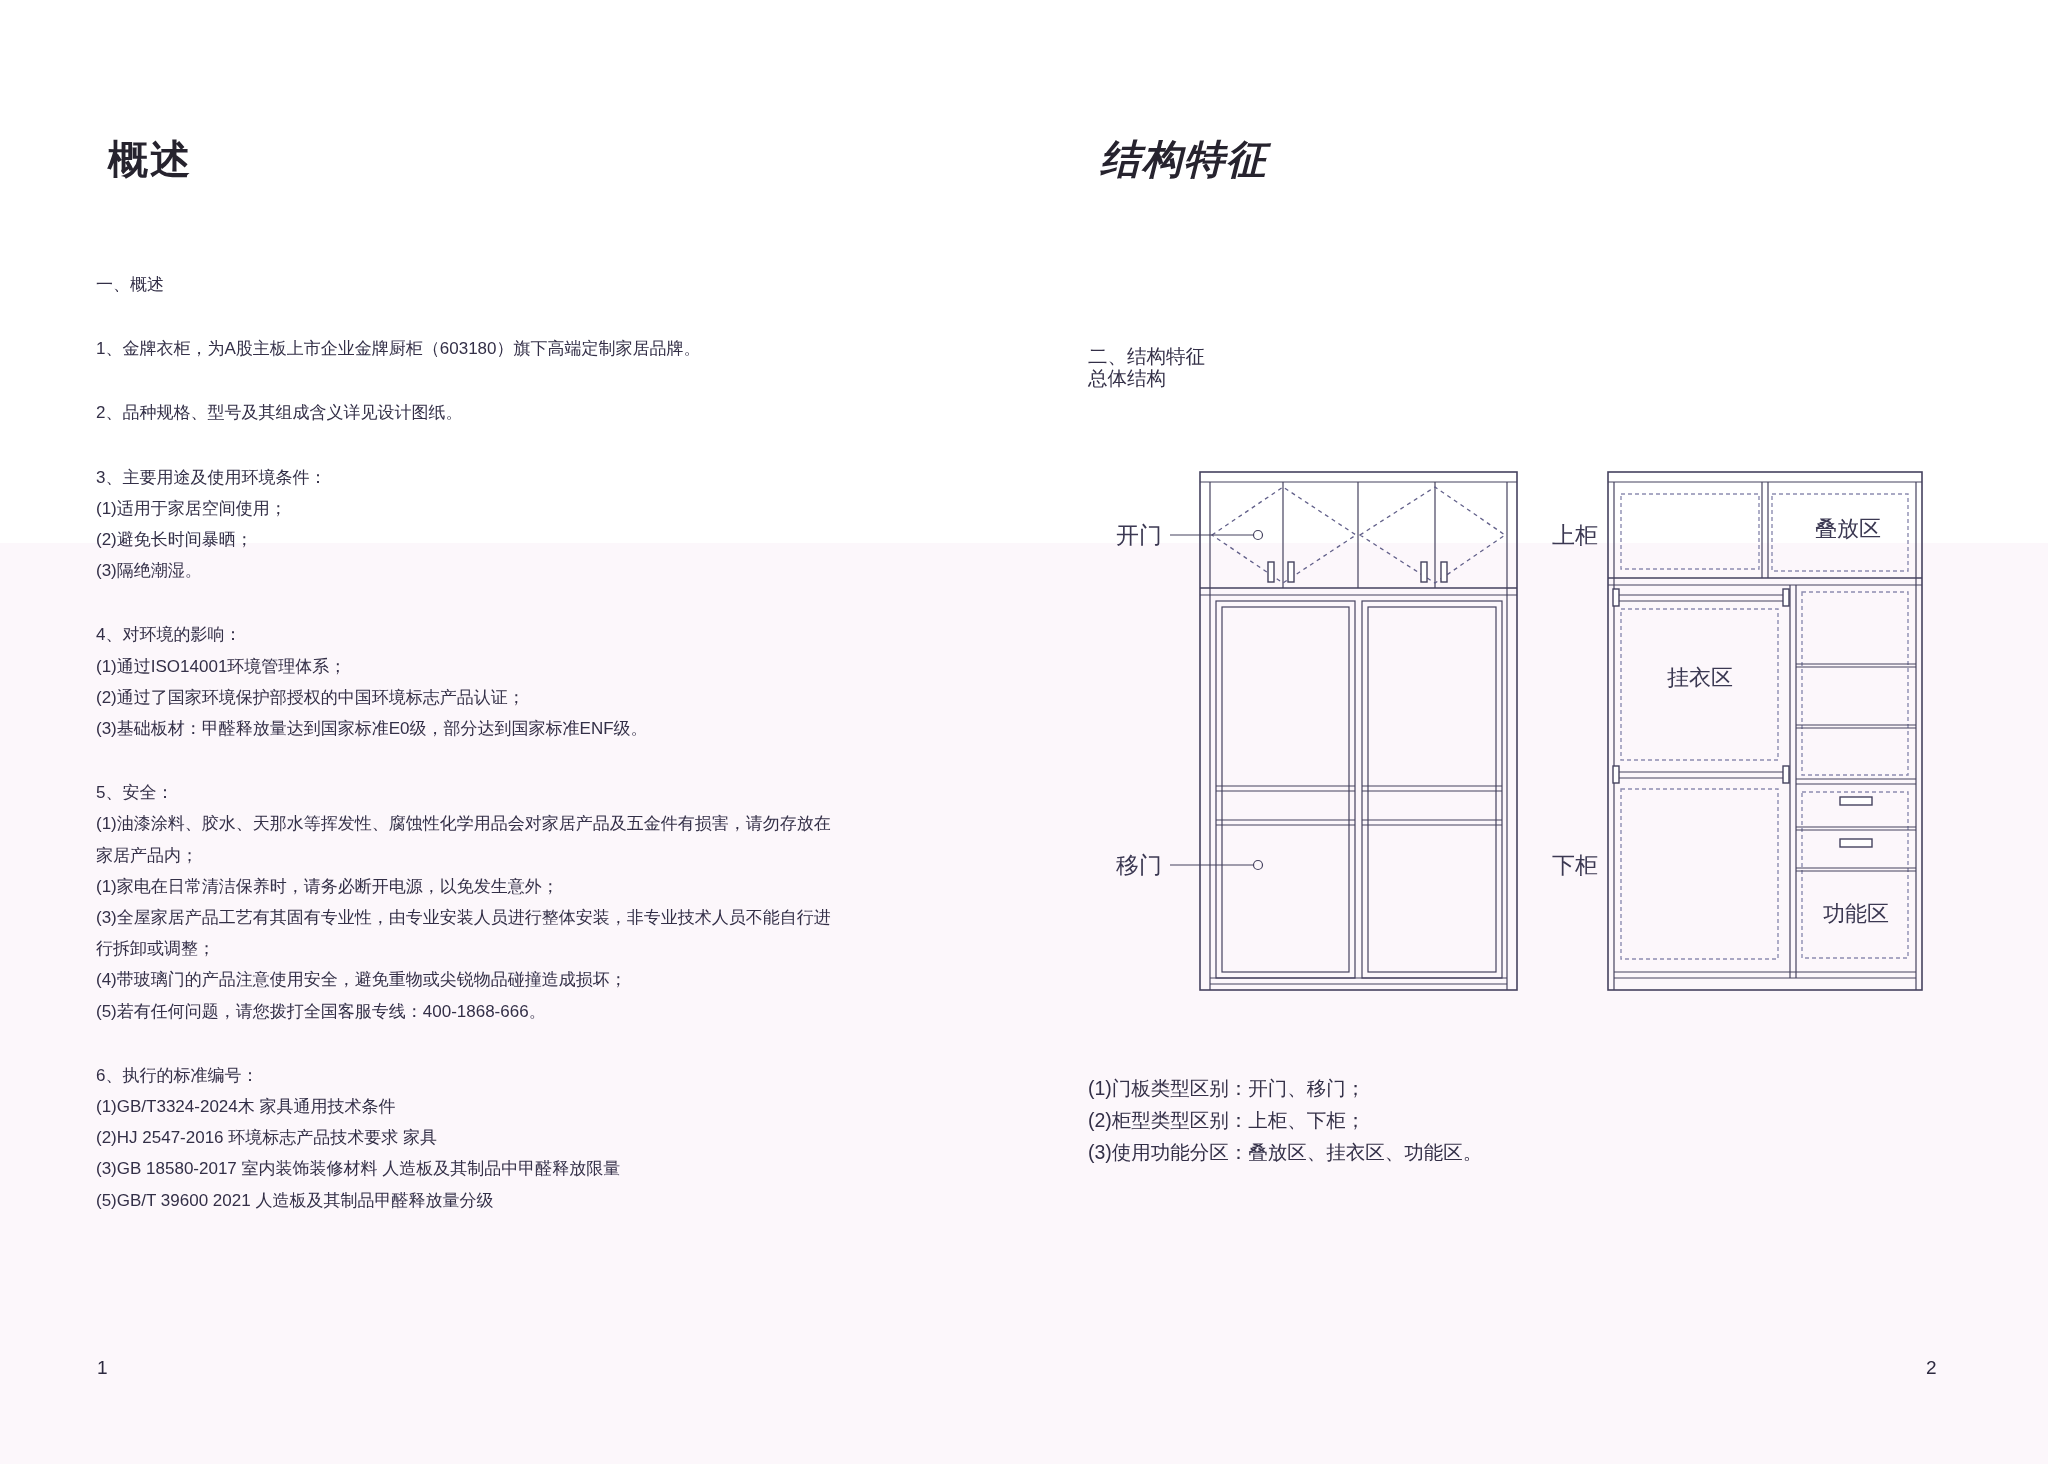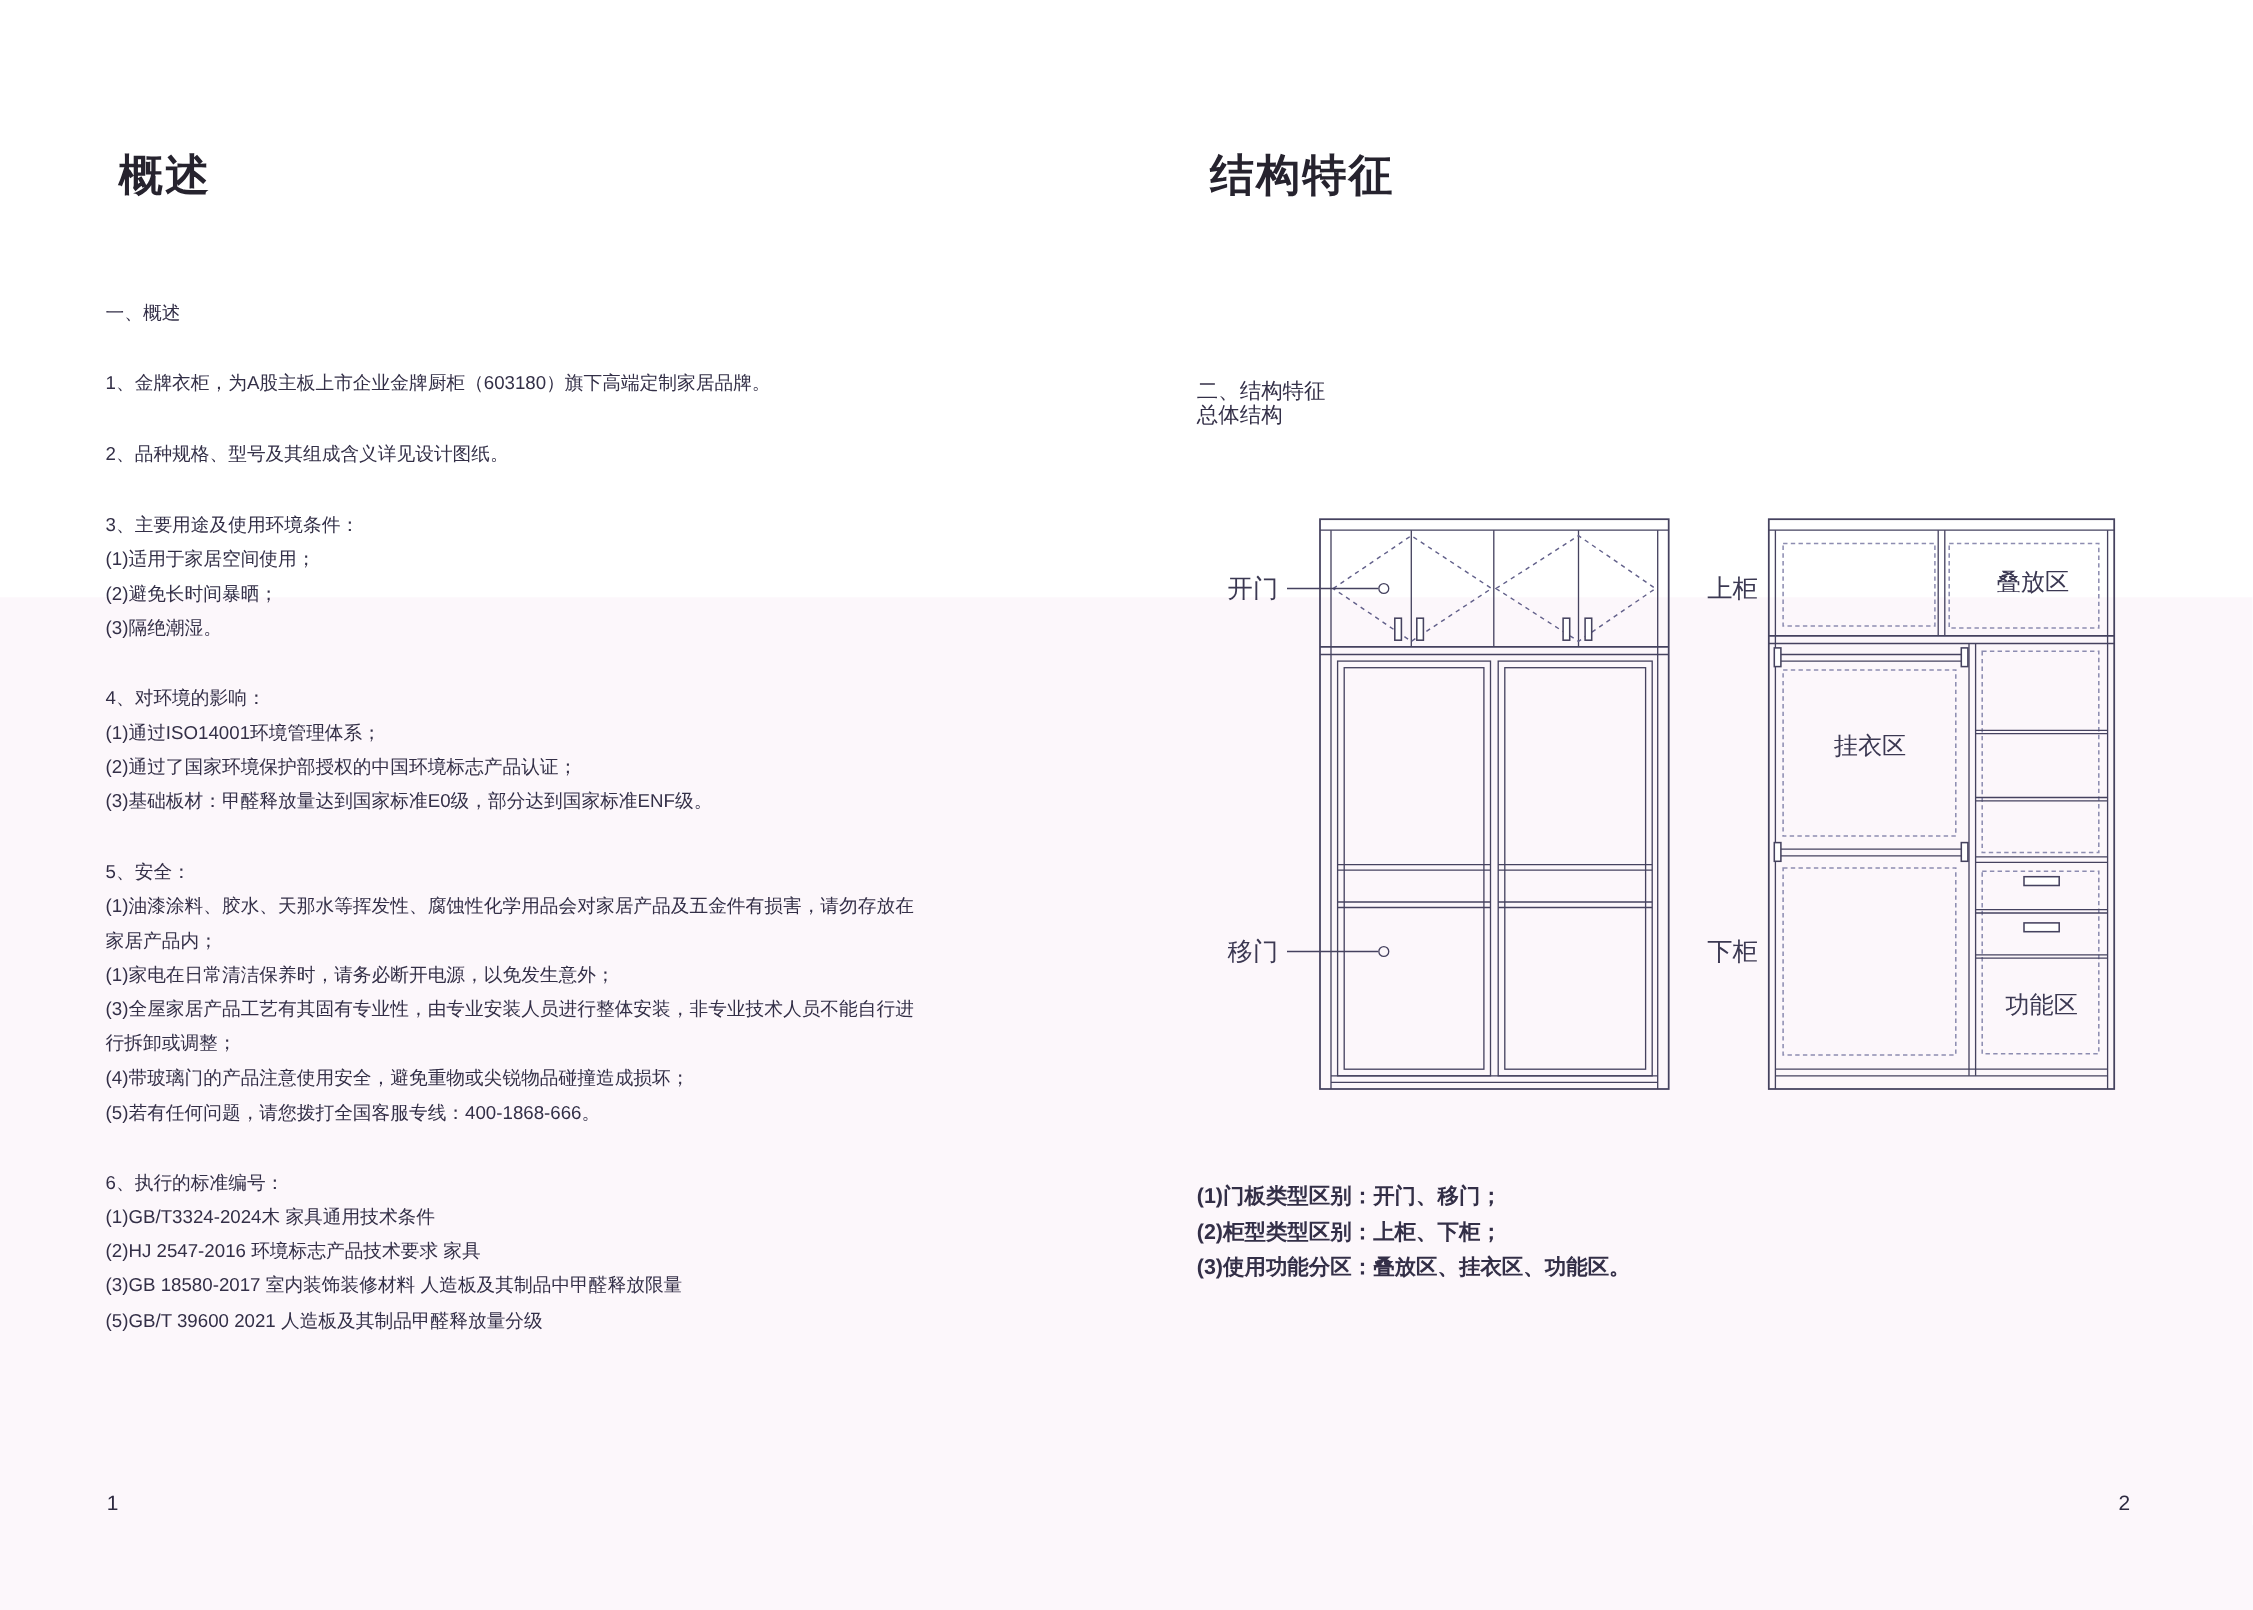--- a/index.html
+++ b/index.html
@@ -2,29 +2,29 @@
 <html><head>
 <meta charset="utf-8">
 <style>
   html,body{margin:0;padding:0;background:#ffffff;}
   .canvas{position:relative;width:2048px;height:1464px;background:#ffffff;overflow:hidden;
           font-family:"Liberation Sans","DejaVu Sans",sans-serif;}
   .pink-band{position:absolute;left:0;top:543px;width:2048px;height:921px;background:#fcf7fb;}
   .page-title{position:absolute;top:120px;margin:12px;font-size:40px;font-weight:700;
               color:#26232e;letter-spacing:2px;white-space:nowrap;}
   #lp-title{left:96px;}
-  #rp-title{left:1088px;}
+  #rp-title{left:1088px;font-style:italic;}
   .text-col{position:absolute;left:96px;top:269px;width:980px;color:#332f47;font-size:17px;}
   .tline{line-height:31.2px;white-space:nowrap;}
   .block{margin-bottom:33px;}
   .rp-head{position:absolute;left:1088px;color:#332f47;font-size:19.5px;line-height:31px;white-space:nowrap;}
   #rp-h1{top:300px;margin-top:41px;}
   #rp-h2{top:363px;}
   .notes-col{position:absolute;left:1088px;top:1072px;color:#332f47;font-size:19.5px;}
-  .notes-col .tline{line-height:32px;font-weight:bold;}
+  .notes-col .tline{line-height:32px;}
   .page-num{position:absolute;top:1357px;font-size:19px;color:#2d2a40;}
   #pn1{left:97px;}
   #pn2{left:1926px;}
   #diagram{position:absolute;left:1100px;top:460px;}
   .ln{stroke:#45425f;stroke-width:1.6;fill:none;}
   .lnthin{stroke:#45425f;stroke-width:1.2;fill:none;}
   .dsh1{stroke:#62608a;stroke-width:1.3;fill:none;stroke-dasharray:4 4;}
   .dsh2{stroke:#8d8db1;stroke-width:1.4;fill:none;stroke-dasharray:4 3;}
   .handle{fill:#ffffff;stroke:#45425f;stroke-width:1.4;}
   .dlabel{fill:#3b3852;font-family:"Liberation Sans","DejaVu Sans",sans-serif;}

